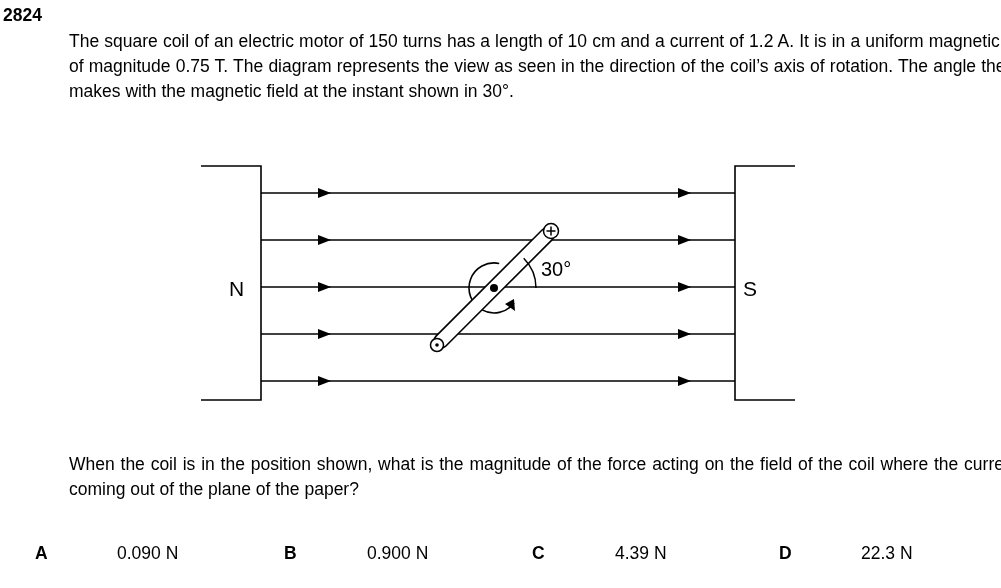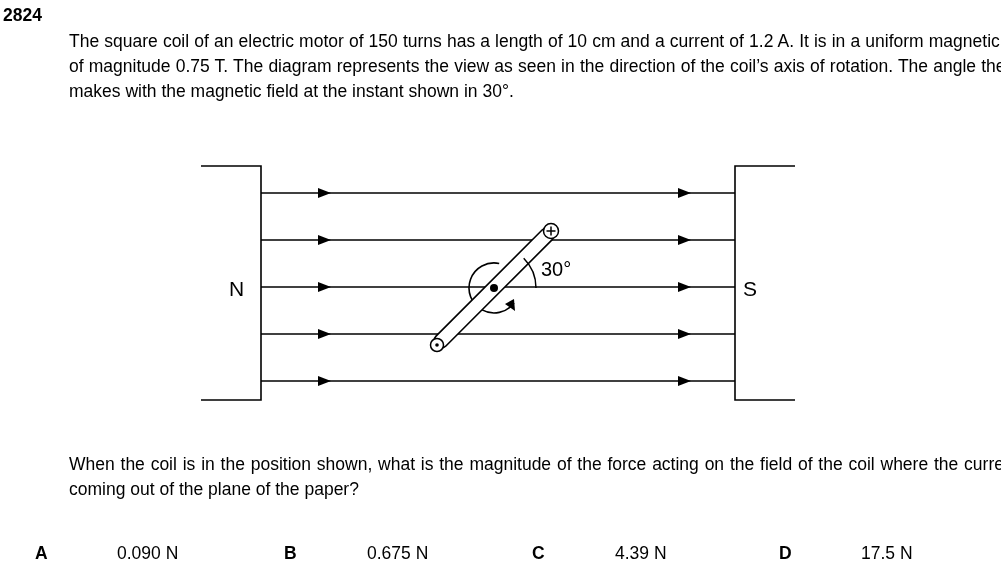--- a/index.html
+++ b/index.html
@@ -104,22 +104,22 @@
     <text x="743" y="296" font-size="21" font-family="Liberation Sans, sans-serif" fill="#000">S</text>
   </svg>
 
   <div class="para prompt">When the coil is in the position shown, what is the magnitude of the force acting on the field of the coil where the current is coming out of the plane of the paper?</div>
 
   <div>
     <span class="opt-letter" style="left:35px">A</span>
     <span class="opt-value" style="left:85px">0.090 N</span>
 
     <span class="opt-letter" style="left:284px">B</span>
-    <span class="opt-value" style="left:335px">0.675 N</span>
+    <span class="opt-value" style="left:335px">0.900 N</span>
 
     <span class="opt-letter" style="left:532px">C</span>
     <span class="opt-value" style="left:583px">4.39 N</span>
 
     <span class="opt-letter" style="left:779px">D</span>
-    <span class="opt-value" style="left:829px">17.5 N</span>
+    <span class="opt-value" style="left:829px">22.3 N</span>
   </div>
 
 </div>
 
 </body></html>

